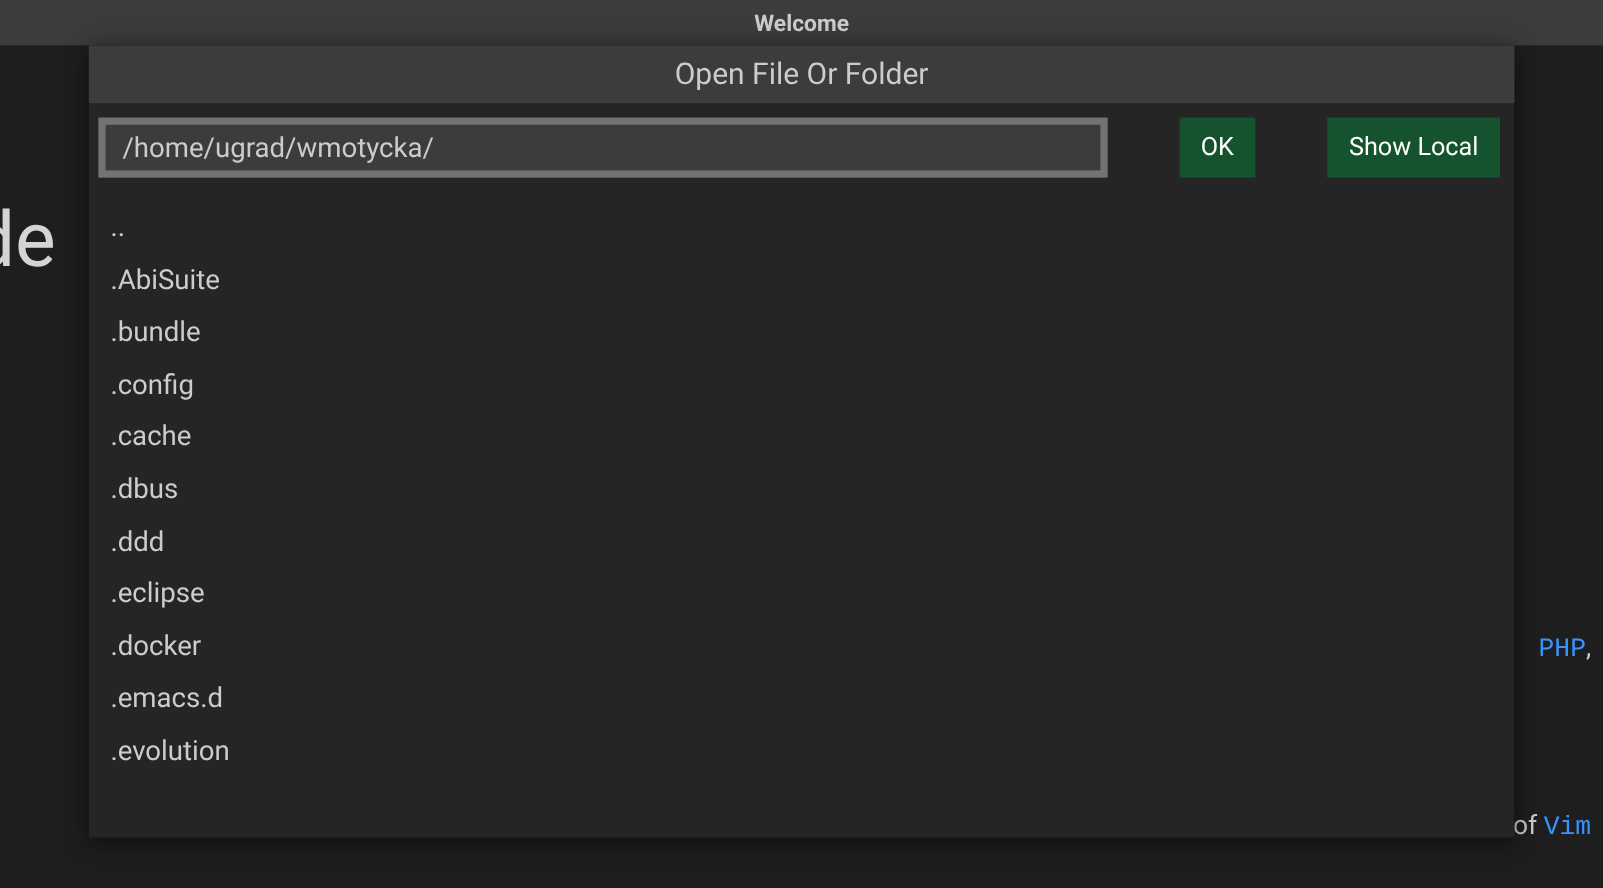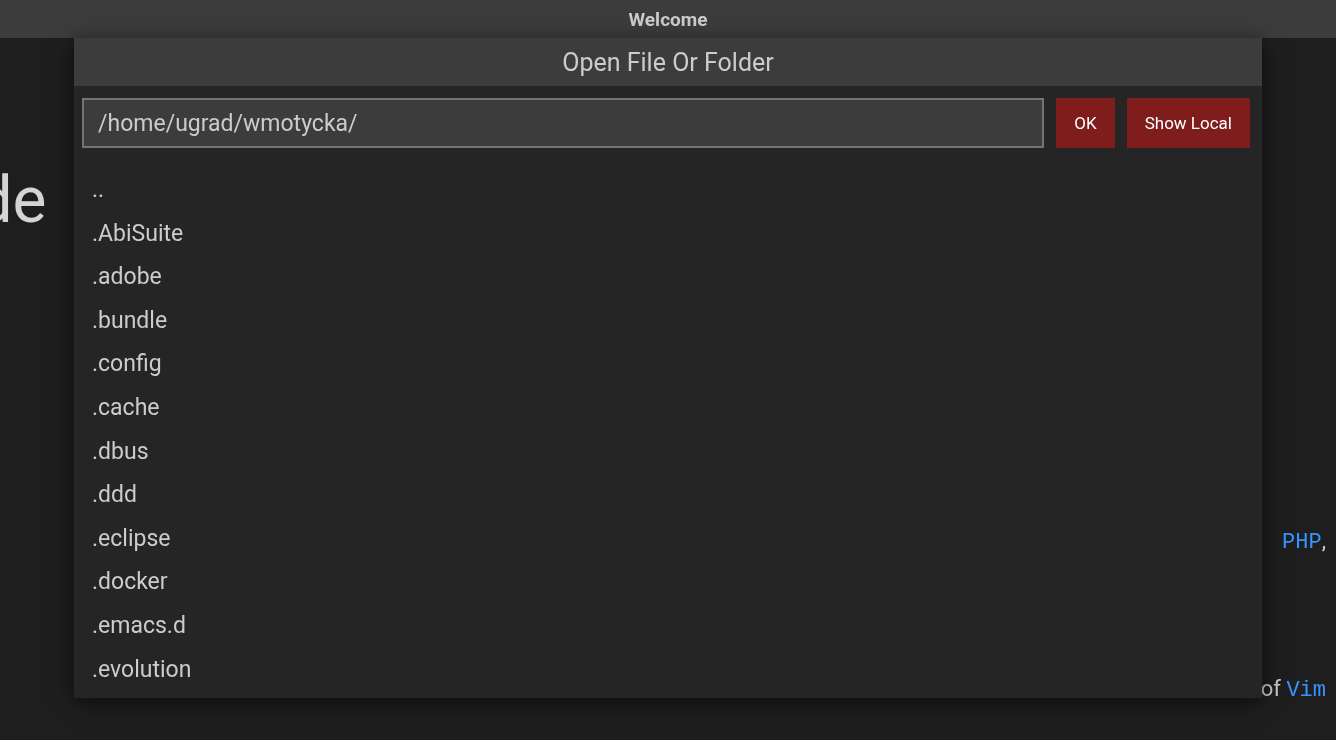--- a/index.html
+++ b/index.html
@@ -77,36 +77,37 @@
     .dialog-input-row {
       display: flex;
       align-items: center;
       padding: 12px 12px 0 8px;
       gap: 12px;
     }
     .path-input {
       flex: 1;
       height: 50px;
       background: #3c3c3c;
-      border: 2px solid #737373;
+      border: 6px solid #737373;
       color: #cccccc;
       font-size: 23px;
       padding: 0 14px;
       outline: none;
       font-family: inherit;
     }
     .dialog-button {
       height: 50px;
-      background: #7f1d1d;
+      background: #14532d;
       border: none;
       color: #ffffff;
-      font-size: 17px;
+      font-size: 21px;
       padding: 0 18px;
       cursor: pointer;
       font-family: inherit;
+      margin-left: 48px;
     }
     .file-list {
       margin-top: 20px;
       padding-left: 18px;
       display: flex;
       flex-direction: column;
       overflow-y: auto;
     }
     .file-item {
       font-size: 23px;
@@ -140,21 +141,20 @@
       <span>Open File Or Folder</span>
     </div>
     <div class="dialog-input-row">
       <input type="text" class="path-input" value="/home/ugrad/wmotycka/" style="">
       <button class="dialog-button">OK</button>
       <button class="dialog-button">Show Local</button>
     </div>
     <div class="file-list">
       <div class="file-item">..</div>
       <div class="file-item">.AbiSuite</div>
-      <div class="file-item">.adobe</div>
       <div class="file-item">.bundle</div>
       <div class="file-item">.config</div>
       <div class="file-item">.cache</div>
       <div class="file-item">.dbus</div>
       <div class="file-item">.ddd</div>
       <div class="file-item">.eclipse</div>
       <div class="file-item">.docker</div>
       <div class="file-item">.emacs.d</div>
       <div class="file-item">.evolution</div>
     </div>

